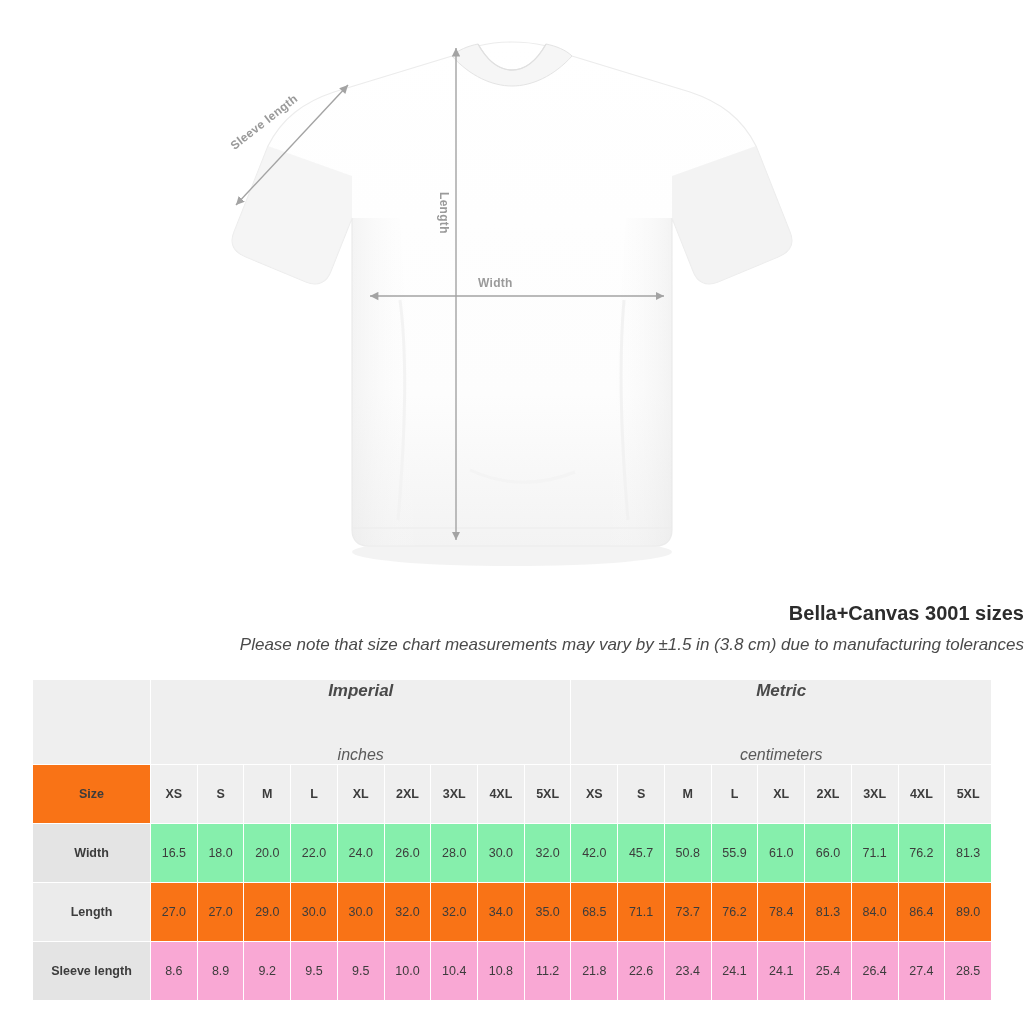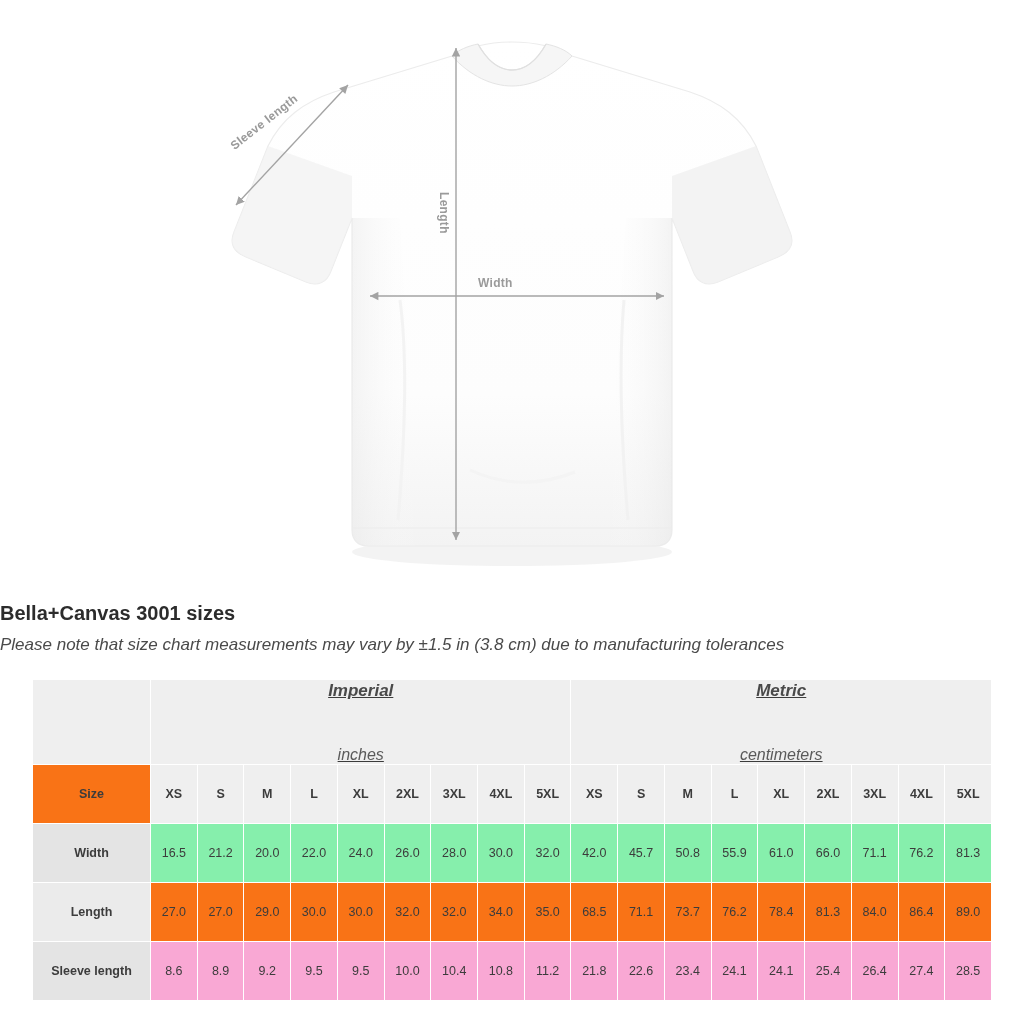--- a/index.html
+++ b/index.html
@@ -54,21 +54,21 @@
     transform: rotate(90deg);
     transform-origin: left top;
   }
   .ann-width {
     left: 478px;
     top: 276px;
   }
 
   
   .title-block {
-    text-align: left;
+    text-align: right;
     margin-top: 12px;
   }
   .chart-title {
     font-size: 20px;
     font-weight: bold;
     color: #2c2c2c;
     margin: 0 0 10px 0;
   }
   .chart-note {
     font-size: 17px;
@@ -92,21 +92,20 @@
     font-size: 12.5px;
     color: #3c3c3c;
     padding: 0;
     height: 59px;
     background: #efefef;
   }
   .unit-head {
     height: 88px;
     background: #e9e9e9;
     vertical-align: middle;
-    text-decoration: underline;
   }
   .unit-head .u-name {
     font-size: 17px;
     font-weight: bold;
     font-style: italic;
     color: #4a4a4a;
     display: block;
     line-height: 1.3;
   }
   .unit-head .u-sub {
@@ -269,21 +268,21 @@
           <td>XL</td>
           <td>2XL</td>
           <td>3XL</td>
           <td>4XL</td>
           <td>5XL</td>
         </tr>
 
         <tr class="band-a">
           <td class="rowlabel">Width</td>
           <td>16.5</td>
-          <td>21.2</td>
+          <td>18.0</td>
           <td>20.0</td>
           <td>22.0</td>
           <td>24.0</td>
           <td>26.0</td>
           <td>28.0</td>
           <td>30.0</td>
           <td>32.0</td>
           <td>42.0</td>
           <td>45.7</td>
           <td>50.8</td>

